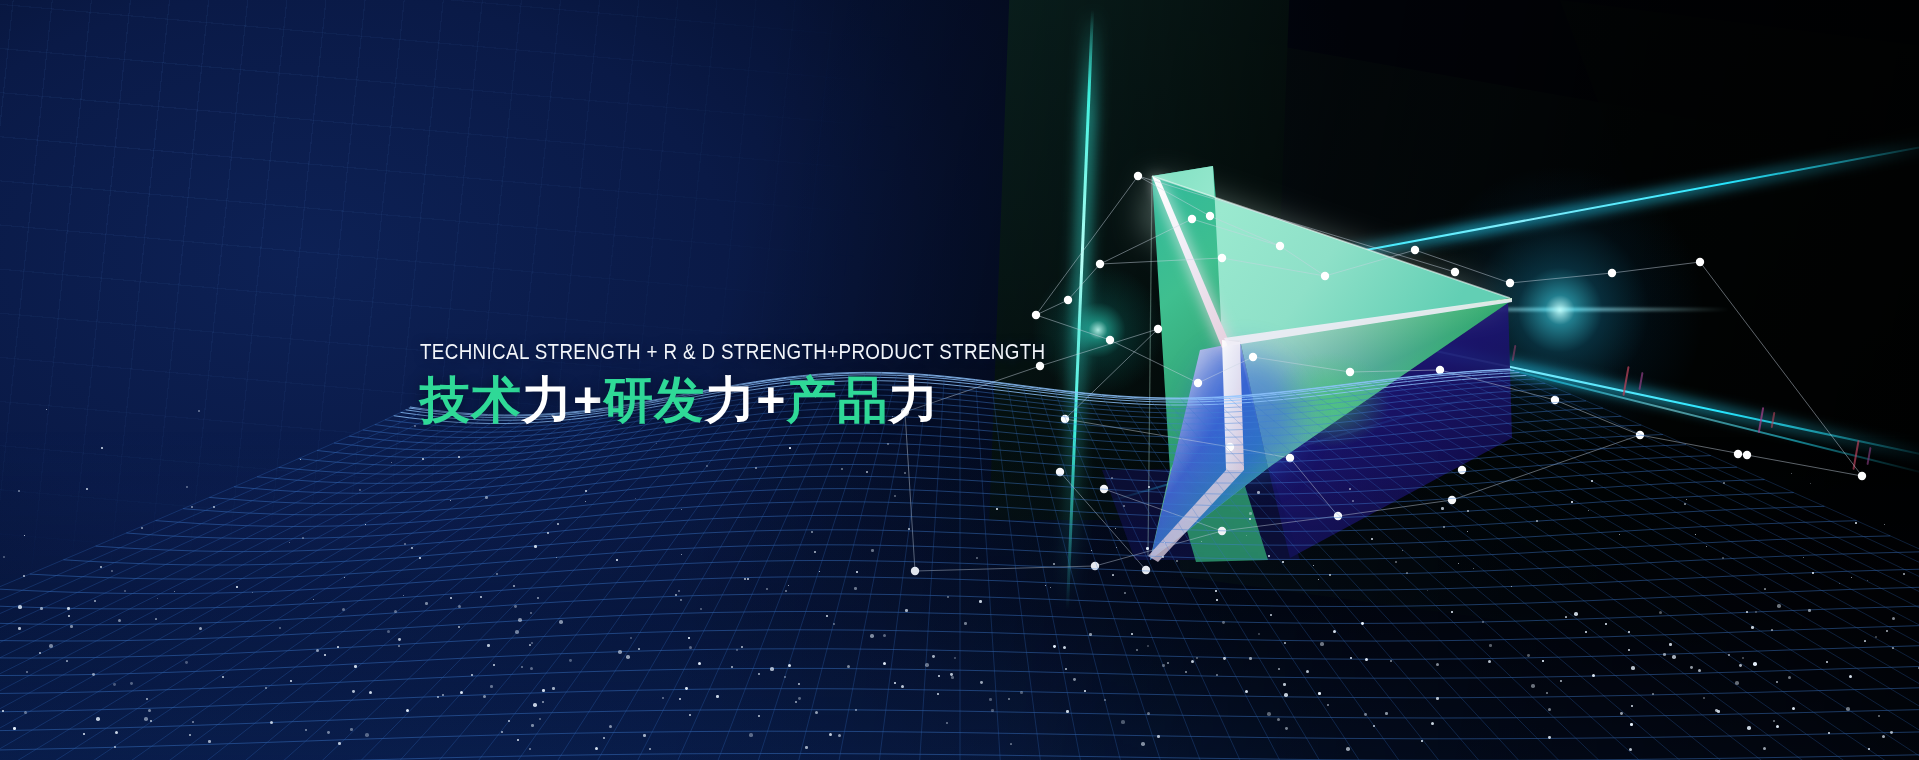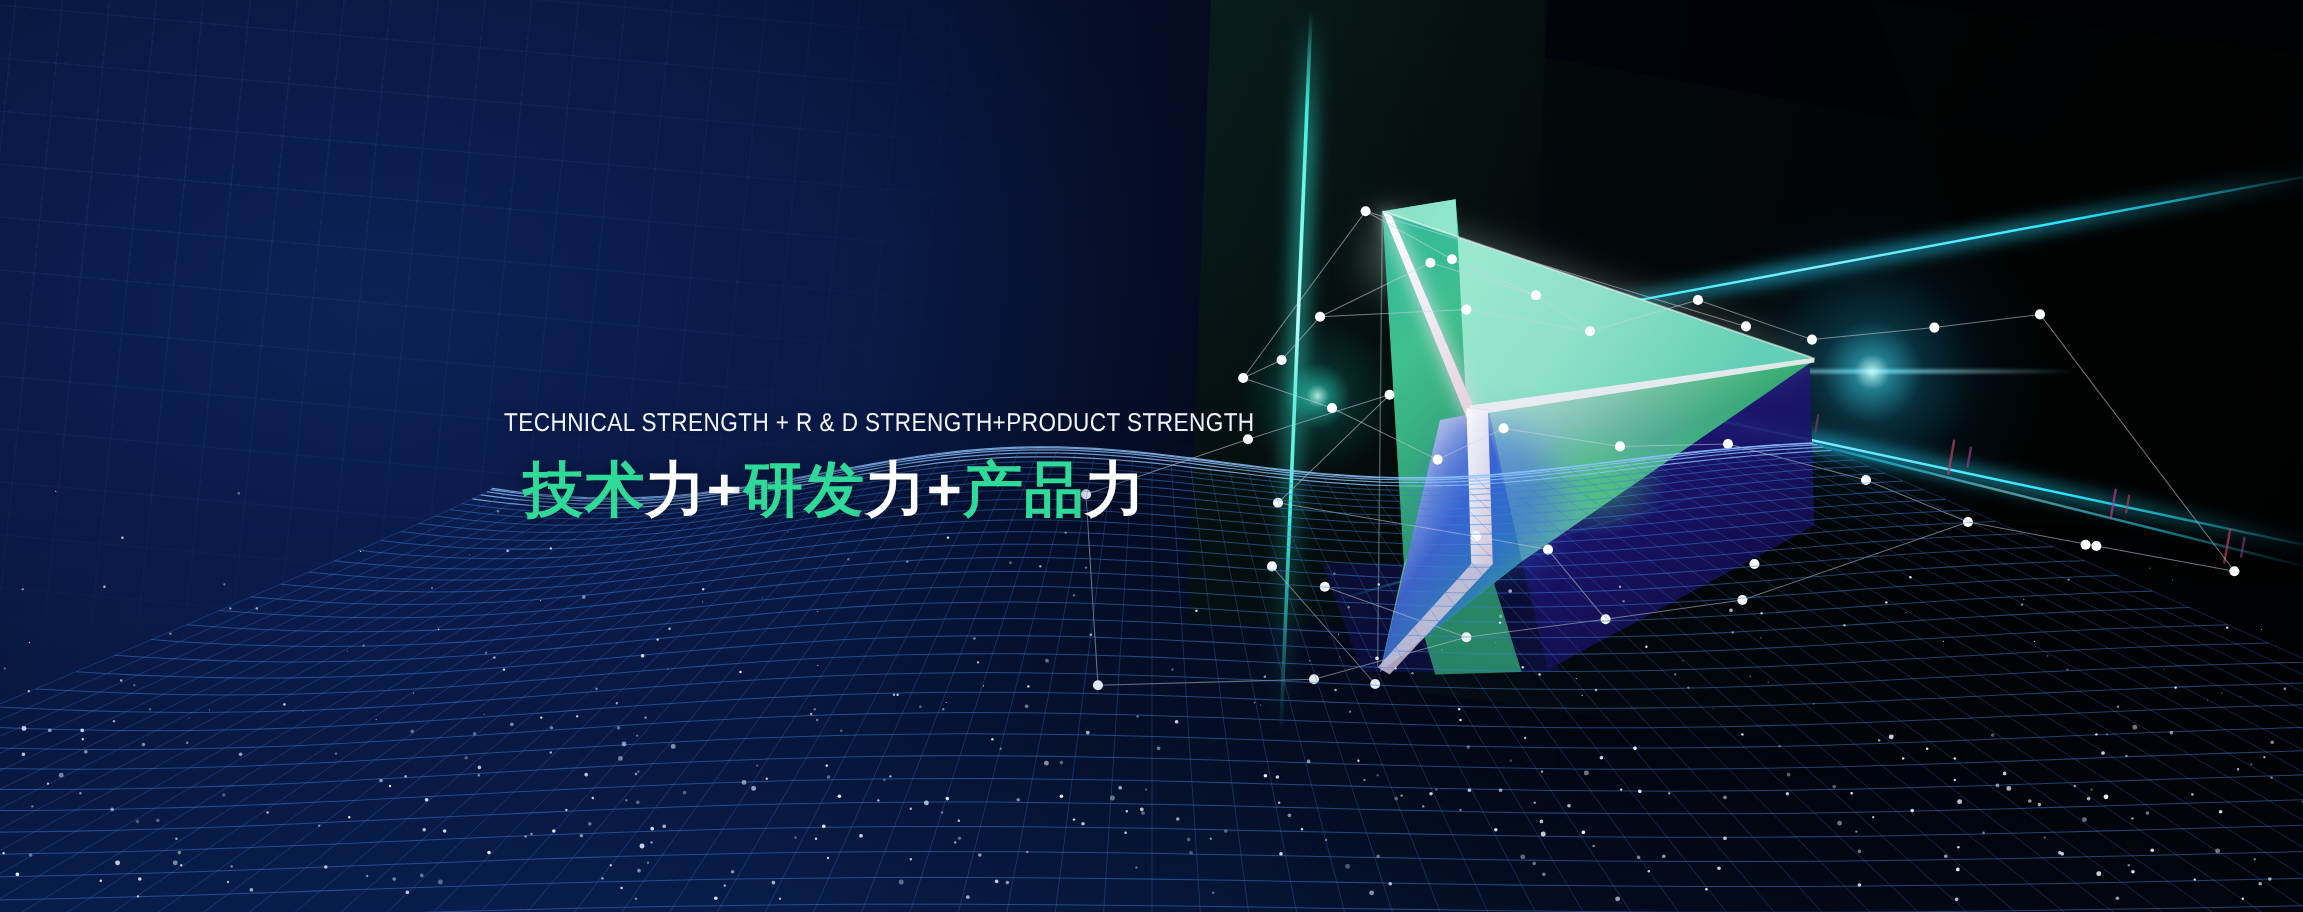--- a/index.html
+++ b/index.html
@@ -142,21 +142,21 @@
     transform:scaleX(.875);
     transform-origin:left center;
     margin:0 0 8px 0;
     text-shadow:0 0 10px rgba(10,25,60,.9);
   }
   #cn-line{
     font-size:50px;
     font-weight:bold;
     letter-spacing:1px;
     white-space:nowrap;
-    margin:16px;
+    margin:0;
     line-height:1.1;
     text-shadow:0 2px 14px rgba(4,12,36,.85);
   }
 </style>
 </head>
 <body>
 
 <div id="banner">
 
   <div class="layer" id="bg-base"></div>

